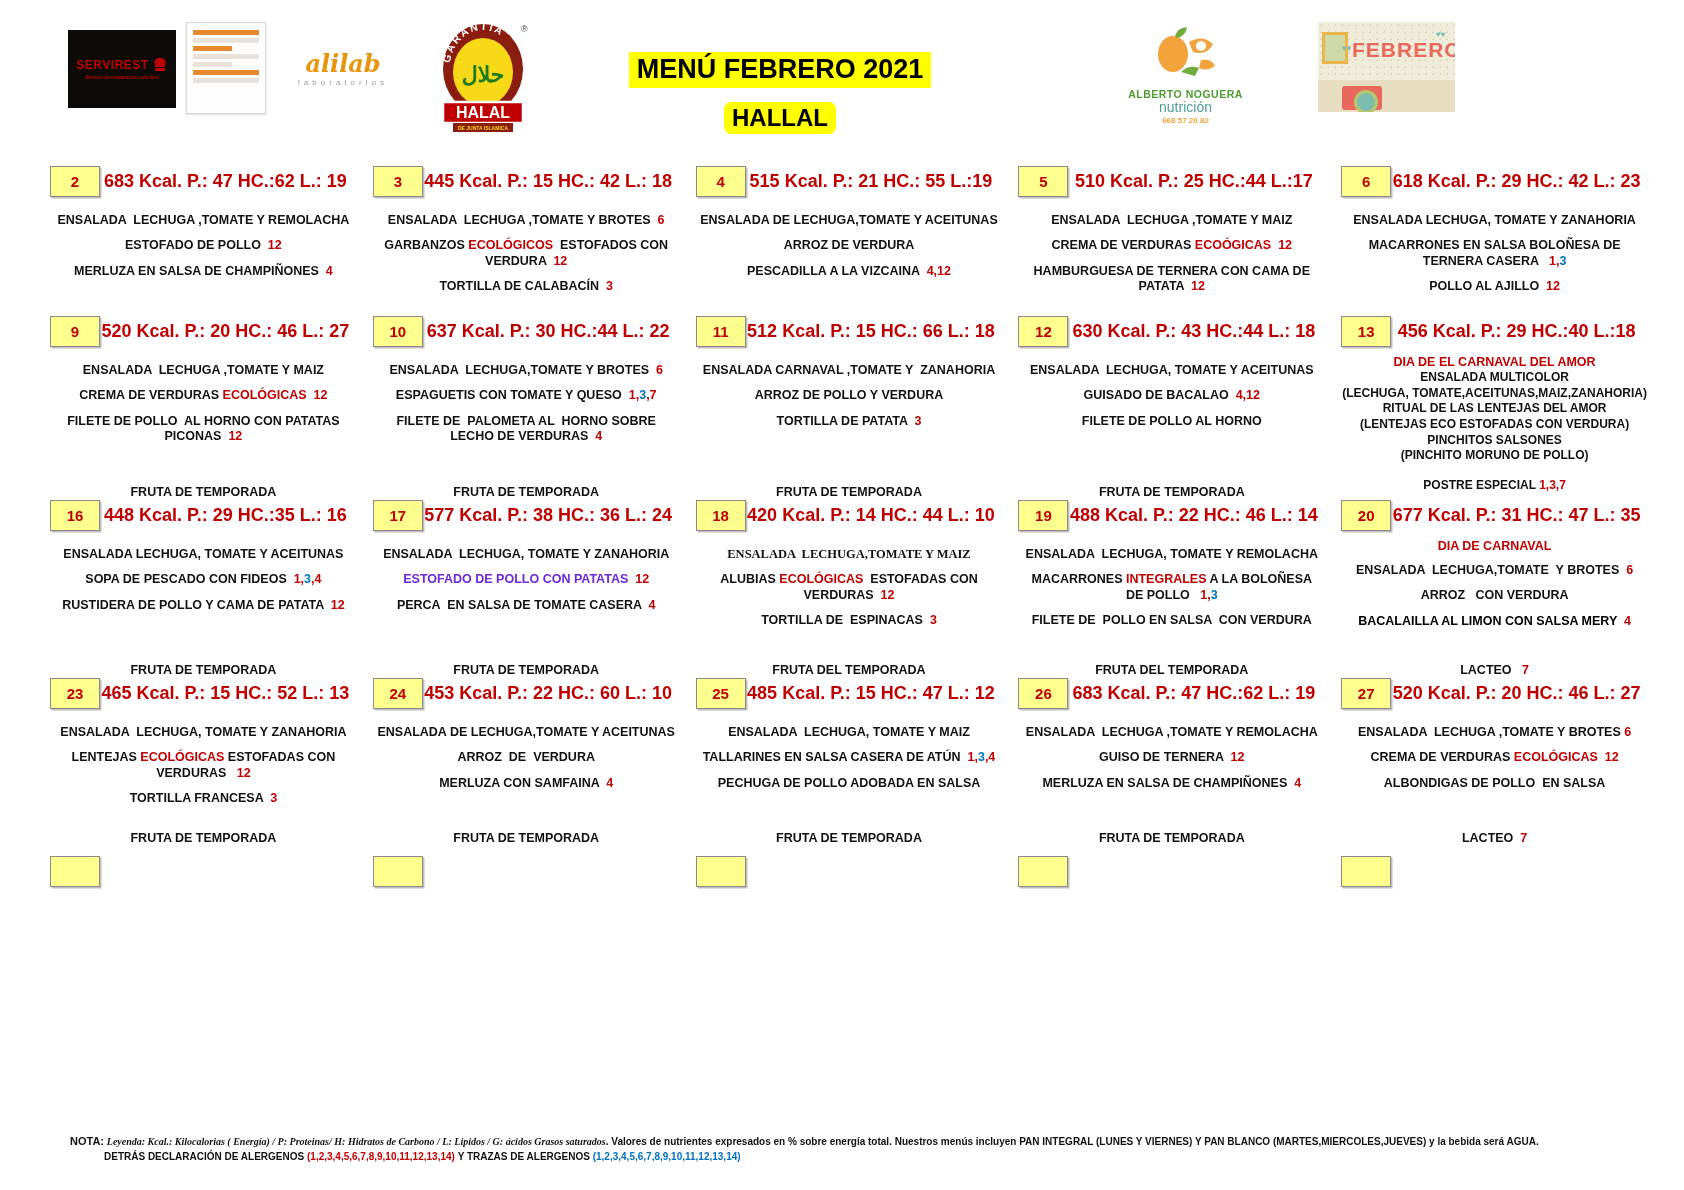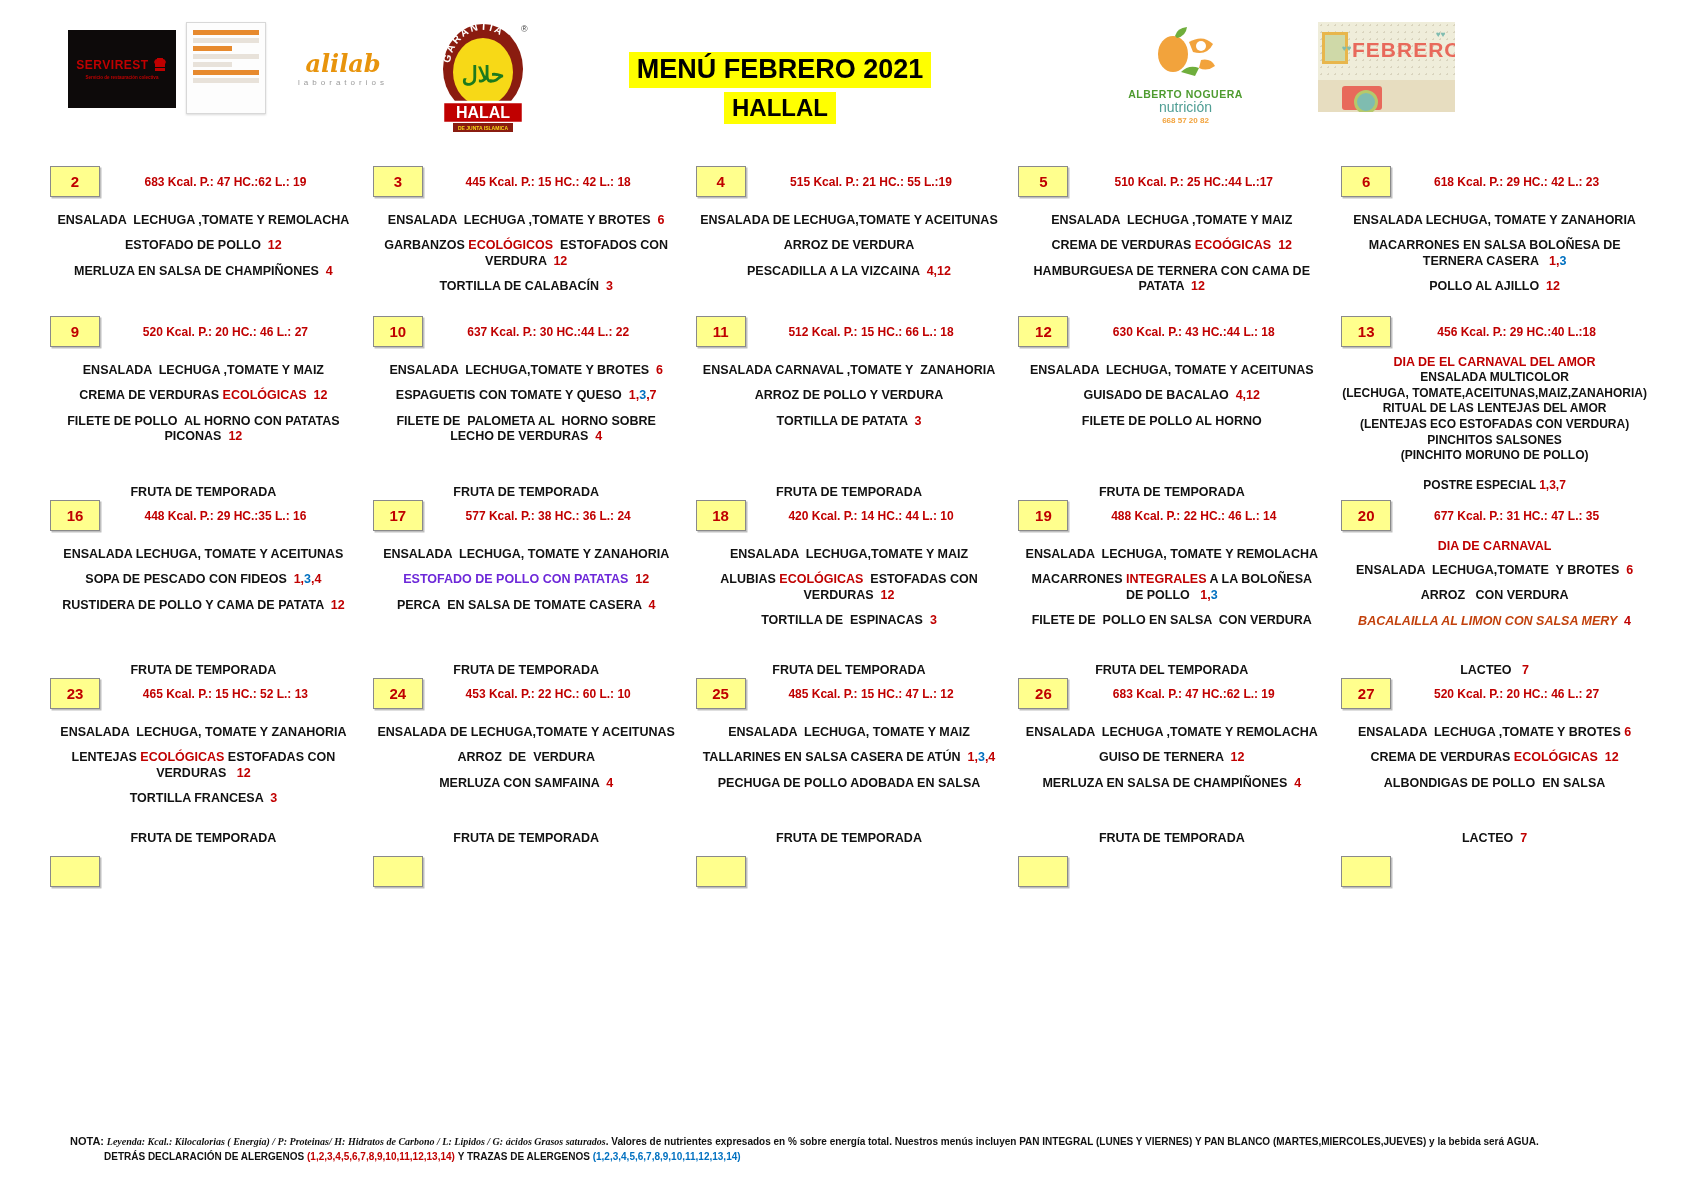--- a/index.html
+++ b/index.html
@@ -20,21 +20,21 @@
   .cert .bar.o{background:#e78a2e;}
   .cert .bar.half{width:55%;}
   .alilab{left:298px;top:52px;width:90px;height:40px;text-align:center;}
   .alilab .nm{color:#e8940c;font-size:24px;font-weight:700;font-style:italic;font-family:"DejaVu Serif",serif;line-height:1;}
   .alilab .sb{color:#9a9a9a;font-size:8px;letter-spacing:4px;margin-top:2px;}
   .halal{left:438px;top:22px;width:92px;height:112px;}
   .title{left:610px;top:52px;width:340px;text-align:center;}
   .title .l1,.title .l2{display:inline-block;background:#ffff00;color:#000;
     font-weight:700;padding:1px 8px;line-height:1.25;}
   .title .l1{font-size:27px;}
-  .title .l2{font-size:24px;margin-top:4px;}
+  .title .l2{font-size:24px;margin-top:14px;border-radius:7px;}
   .noguera{left:1128px;top:24px;width:115px;height:104px;text-align:center;}
   .noguera .nm{color:#4e9b2f;font-weight:700;font-size:10.5px;letter-spacing:.5px;margin-top:2px;}
   .noguera .sb{color:#4f9e94;font-size:14px;margin-top:-1px;}
   .noguera .ph{color:#f2a33c;font-size:8px;font-weight:700;margin-top:1px;}
   .febrero{left:1318px;top:22px;width:137px;height:90px;background:#efedda;overflow:hidden;}
   .febrero .dots{position:absolute;left:0;top:0;width:137px;height:58px;
     background-image:radial-gradient(#d9d4be 1px,transparent 1px);background-size:7px 7px;}
   .febrero .strip{position:absolute;left:0;bottom:0;width:137px;height:32px;background:#e7ddc0;}
   .febrero .word{position:absolute;left:34px;top:16px;color:#e8695b;font-weight:700;
     font-size:21px;letter-spacing:1px;font-family:"Liberation Sans",sans-serif;}
@@ -50,21 +50,21 @@
   .week{display:grid;grid-template-columns:repeat(5,1fr);column-gap:16px;align-items:stretch;}
   .week:nth-child(1){min-height:150px;}
   .week:nth-child(2){min-height:184px;}
   .week:nth-child(3){min-height:178px;}
   .week:nth-child(4){min-height:168px;}
   .cell{display:flex;flex-direction:column;}
   .cell-head{display:flex;align-items:center;margin-bottom:6px;}
   .day-box{width:48px;height:29px;flex:0 0 48px;background:#ffff8d;border:1px solid #8a8a8a;
     box-shadow:1.5px 1.5px 0 rgba(0,0,0,.25);display:flex;align-items:center;justify-content:center;
     color:#c00000;font-weight:700;font-size:15px;}
-  .kcal{flex:1;text-align:center;color:#c00000;font-weight:700;font-size:12px;padding-right:6px;}
+  .kcal{flex:1;text-align:center;color:#c00000;font-weight:700;font-size:18px;padding-right:6px;}
   .dish{text-align:center;font-weight:700;font-size:12.5px;color:#111;margin:10px 4px 0 4px;
     line-height:1.22;white-space:pre-wrap;}
   .cell.compact .dish{margin:1px 0 0 0;font-size:12px;}
   .special{text-align:center;color:#c00000;font-weight:700;font-size:12.5px;margin:2px 0 0 0;}
   .fruit{margin-top:auto;padding-top:14px;}
   
   .empty-row{display:grid;grid-template-columns:repeat(5,1fr);column-gap:16px;padding:10px 36px 0 50px;}
   
   .nota{position:absolute;left:70px;right:30px;bottom:26px;font-size:10px;color:#111;line-height:1.45;}
   .nota .lbl{font-weight:700;font-size:11px;}
@@ -275,21 +275,21 @@
         <div class="dish"><span style="color: rgb(17, 17, 17);">ENSALADA  LECHUGA, TOMATE Y ZANAHORIA</span></div>
         <div class="dish"><span style="color: #6d28d9; margin-top: 8px;">ESTOFADO DE POLLO CON PATATAS  </span><span style="color: rgb(192, 0, 0);">12</span></div>
         <div class="dish"><span style="color: rgb(17, 17, 17);">PERCA  EN SALSA DE TOMATE CASERA  </span><span style="color: rgb(192, 0, 0);">4</span></div>
         <div class="dish fruit"><span style="color: rgb(17, 17, 17);">FRUTA DE TEMPORADA</span></div>
       </div>
       <div class="cell">
         <div class="cell-head">
           <div class="day-box">18</div>
           <div class="kcal">420 Kcal. P.: 14 HC.: 44 L.: 10</div>
         </div>
-        <div class="dish"><span style="color: rgb(17, 17, 17);">ENSALADA  LECHUGA,TOMATE Y MAIZ</span></div>
+        <div class="dish"><span style="color: rgb(17, 17, 17); font-family: Liberation Serif, serif;">ENSALADA  LECHUGA,TOMATE Y MAIZ</span></div>
         <div class="dish"><span style="color: rgb(17, 17, 17);">ALUBIAS </span><span style="color: rgb(192, 0, 0);">ECOLÓGICAS</span><span style="color: rgb(17, 17, 17);">  ESTOFADAS CON VERDURAS  </span><span style="color: rgb(192, 0, 0);">12</span></div>
         <div class="dish"><span style="color: rgb(17, 17, 17);">TORTILLA DE  ESPINACAS  </span><span style="color: rgb(192, 0, 0);">3</span></div>
         <div class="dish fruit"><span style="color: rgb(17, 17, 17);">FRUTA DEL TEMPORADA</span></div>
       </div>
       <div class="cell">
         <div class="cell-head">
           <div class="day-box">19</div>
           <div class="kcal">488 Kcal. P.: 22 HC.: 46 L.: 14</div>
         </div>
         <div class="dish"><span style="color: rgb(17, 17, 17);">ENSALADA  LECHUGA, TOMATE Y REMOLACHA</span></div>
@@ -298,21 +298,21 @@
         <div class="dish fruit"><span style="color: rgb(17, 17, 17);">FRUTA DEL TEMPORADA</span></div>
       </div>
       <div class="cell">
         <div class="cell-head">
           <div class="day-box">20</div>
           <div class="kcal">677 Kcal. P.: 31 HC.: 47 L.: 35</div>
         </div>
         <div class="special">DIA DE CARNAVAL</div>
         <div class="dish"><span style="color: rgb(17, 17, 17);">ENSALADA  LECHUGA,TOMATE  Y BROTES  </span><span style="color: rgb(192, 0, 0);">6</span></div>
         <div class="dish"><span style="color: rgb(17, 17, 17);">ARROZ   CON VERDURA</span></div>
-        <div class="dish"><span style="color: #c2410c; font-style: italic;">BACALAILLA AL LIMON CON SALSA MERY  </span><span style="color: rgb(192, 0, 0);">4</span></div>
+        <div class="dish"><span style="color: #000000;">BACALAILLA AL LIMON CON SALSA MERY  </span><span style="color: rgb(192, 0, 0);">4</span></div>
         <div class="dish fruit"><span style="color: rgb(17, 17, 17);">LACTEO   </span><span style="color: rgb(192, 0, 0);">7</span></div>
       </div>
     </div>
     <div class="week">
       <div class="cell">
         <div class="cell-head">
           <div class="day-box">23</div>
           <div class="kcal">465 Kcal. P.: 15 HC.: 52 L.: 13</div>
         </div>
         <div class="dish"><span style="color: rgb(17, 17, 17);">ENSALADA  LECHUGA, TOMATE Y ZANAHORIA</span></div>

